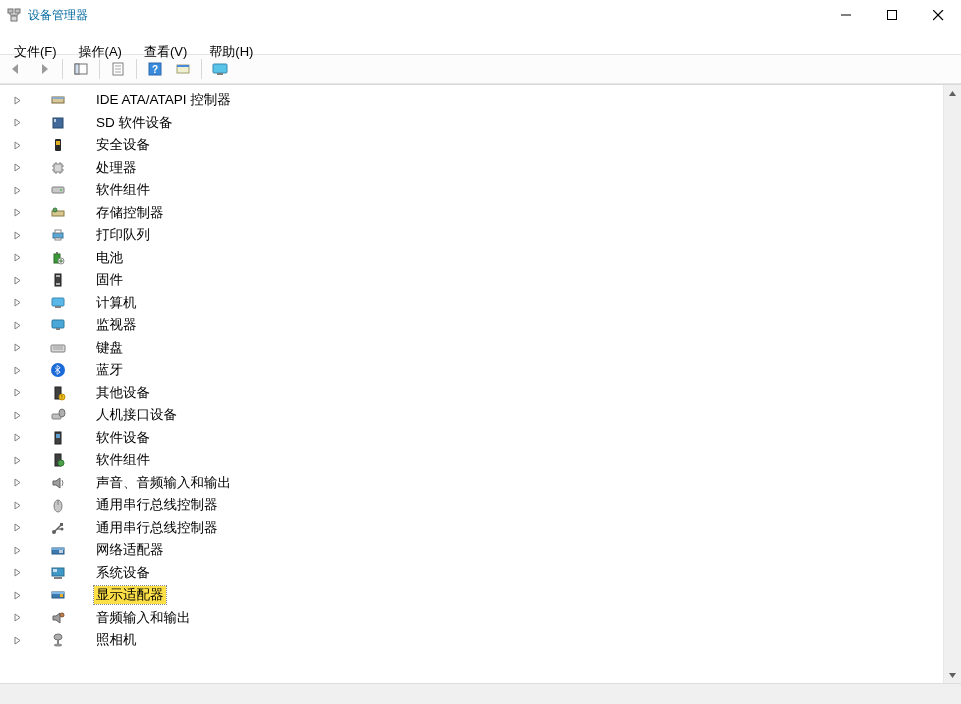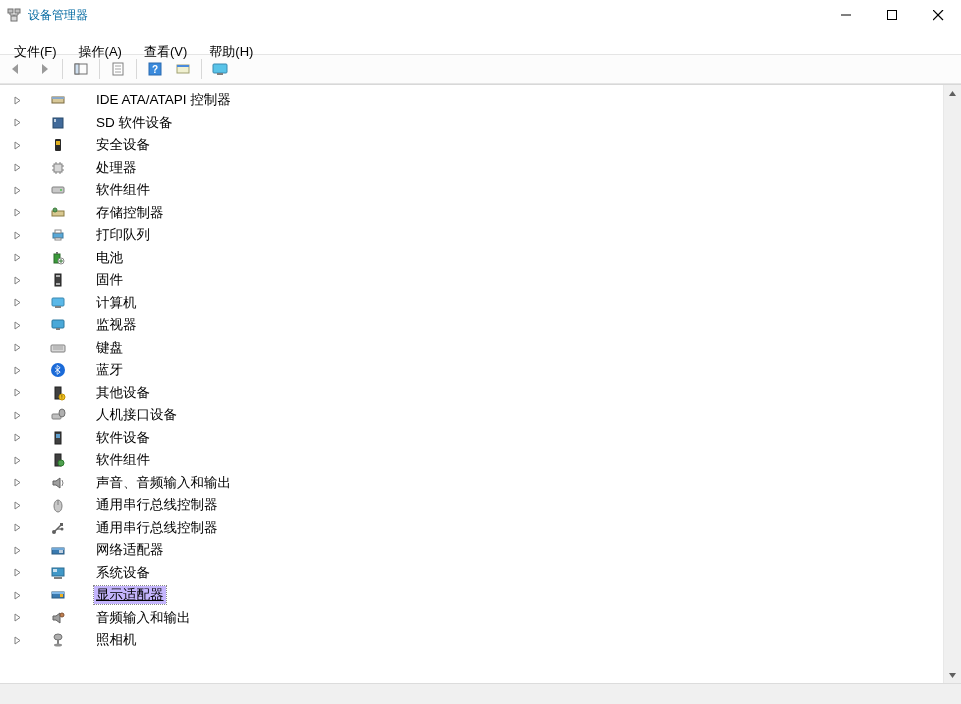--- a/index.html
+++ b/index.html
@@ -127,24 +127,23 @@
   }
   .tree-icon {
     width: 18px;
     height: 16px;
     margin-right: 4px;
     display: inline-flex;
     align-items: center;
     justify-content: center;
   }
   .tree-label.selected {
-    background: #c4b5fd;
+    background: #fde047;
     outline: 1px dotted #888;
     padding: 0 2px;
-    text-decoration: underline;
   }
   .tree-label {
     padding: 0 2px;
   }
 
   .scrollbar-v {
     width: 17px;
     background: #f0f0f0;
     border-left: 1px solid #e8e8e8;
     position: relative;

